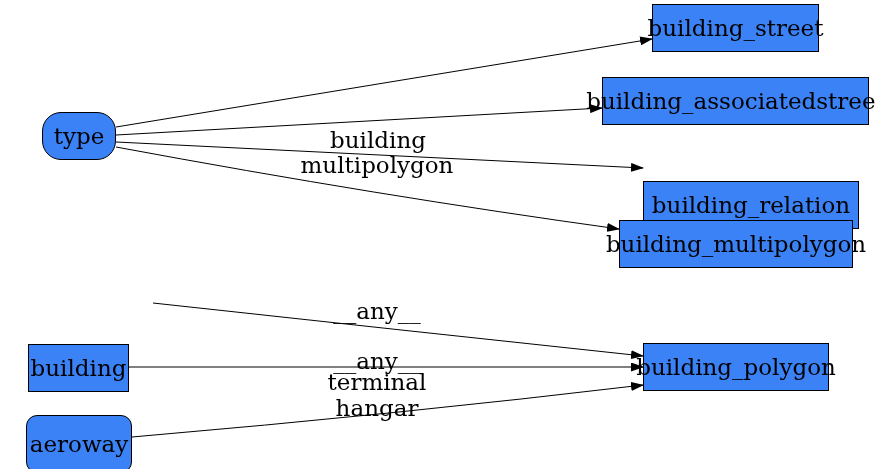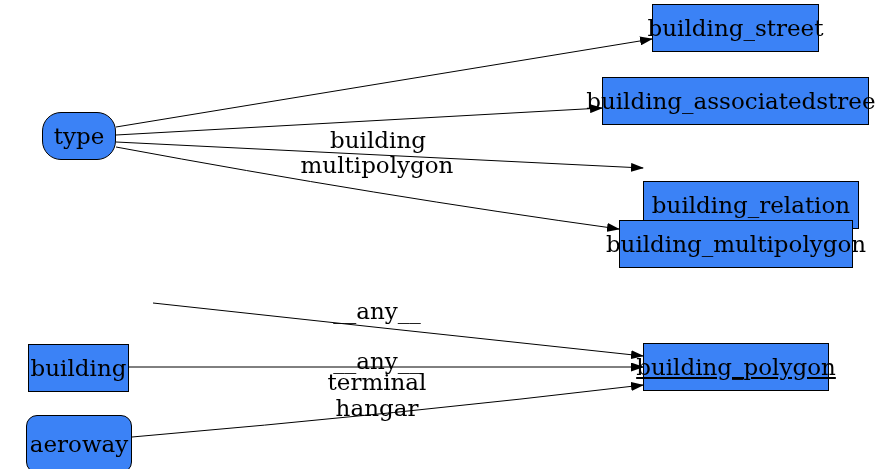--- a/index.html
+++ b/index.html
@@ -77,21 +77,21 @@
   </div>
 
   <div class="node" style="left:643px; top:149px; width:216px; height:48px;margin-top:32px;">
     <span>building_relation</span>
   </div>
 
   <div class="node" style="left:619px; top:220px; width:234px; height:48px;">
     <span>building_multipolygon</span>
   </div>
 
-  <div class="node" style="left:643px; top:343px; width:186px; height:48px;text-decoration:underline;">
+  <div class="node" style="left:643px; top:343px; width:186px; height:48px;">
     <span>building_polygon</span>
   </div>
 
 
   <div class="node" style="left:28px;  top:344px; width:101px; height:48px;">
     <span>building</span>
   </div>
 
   <div class="node" style="left:26px;  top:415px; width:106px; height:58px;border-radius:11px;">
     <span>aeroway</span>

